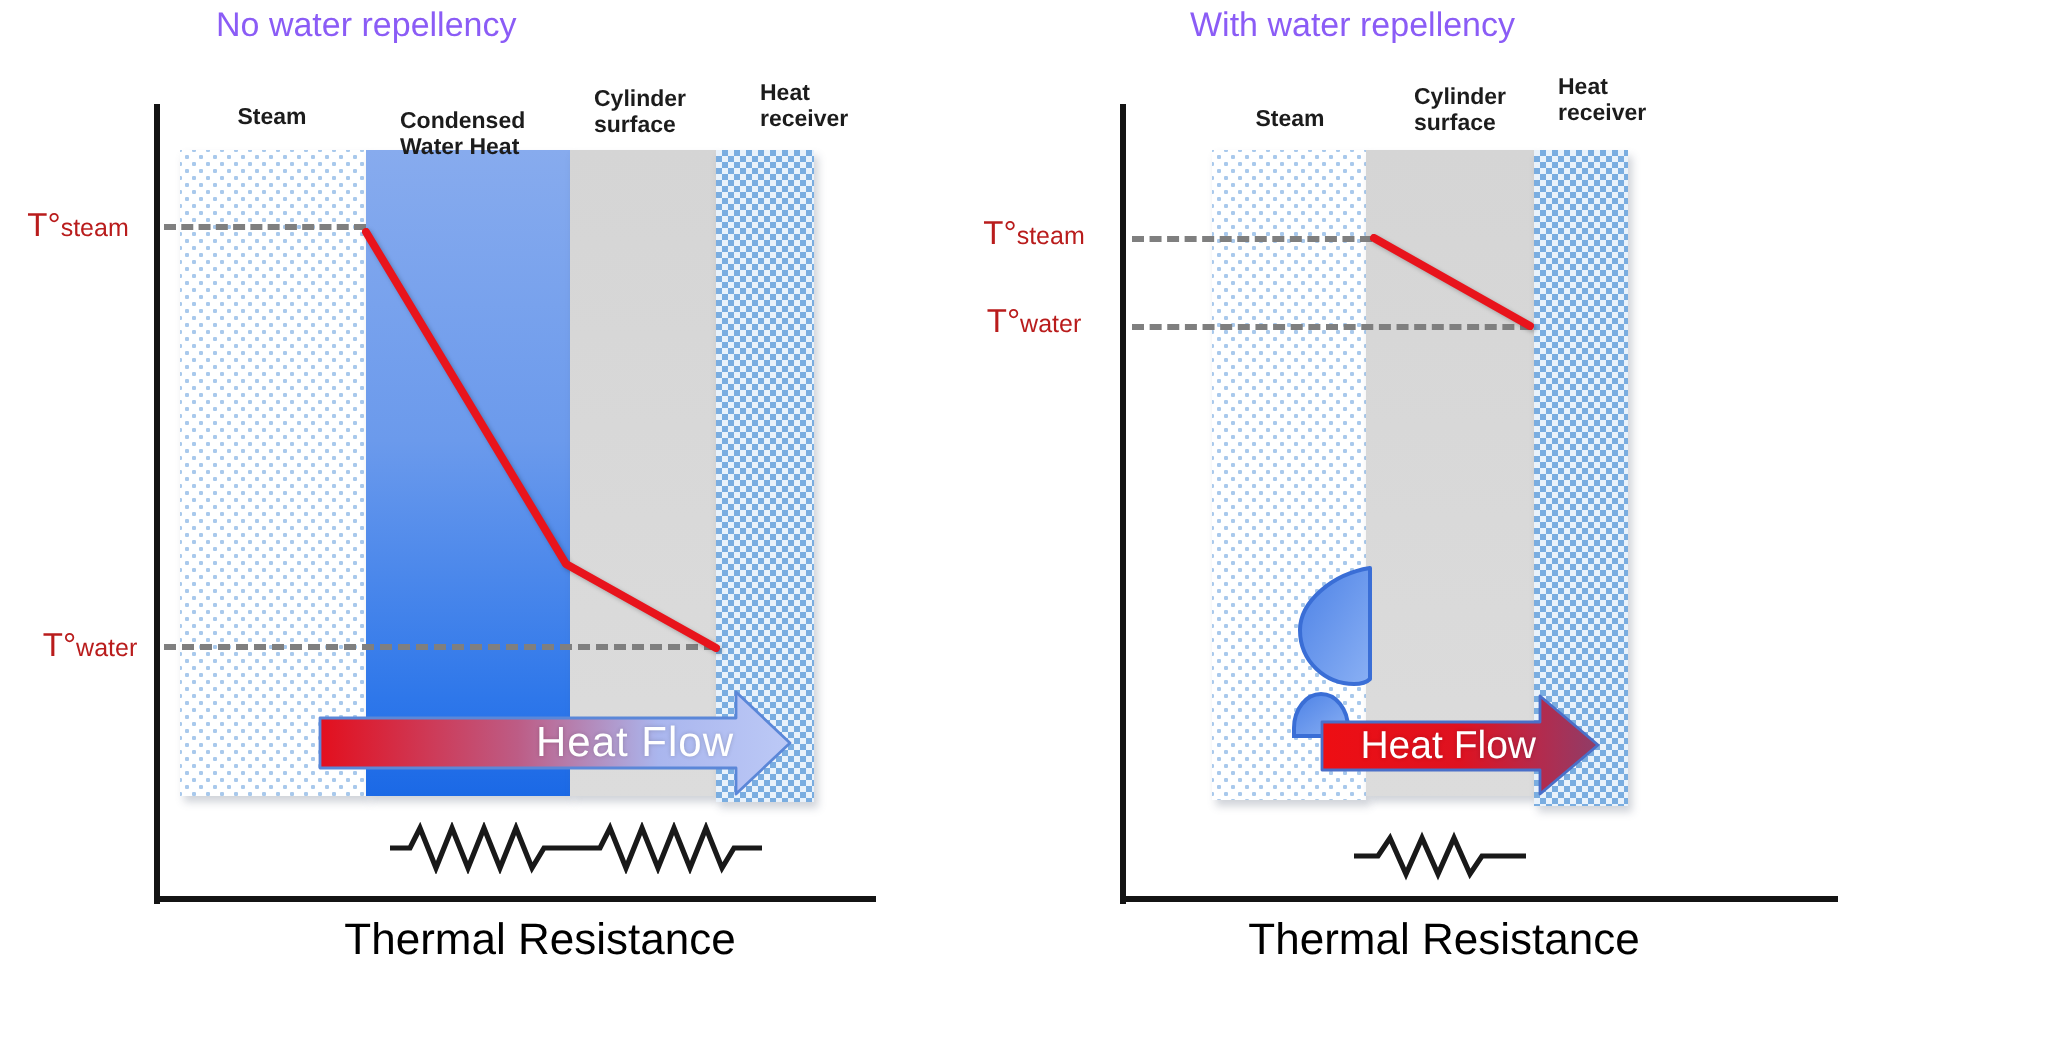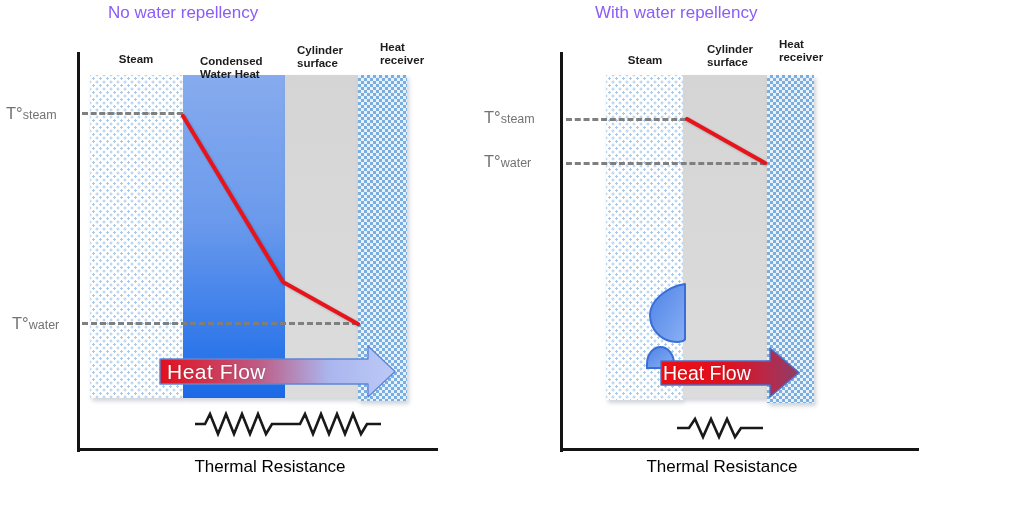--- a/index.html
+++ b/index.html
@@ -17,25 +17,25 @@
     background-image:radial-gradient(#a9c9ec 1px, rgba(0,0,0,0) 1.2px),
                      radial-gradient(#a9c9ec 1px, rgba(0,0,0,0) 1.2px);
     background-size:7px 7px;background-position:0 0,3.5px 3.5px;
   }
   .film{background:linear-gradient(180deg,#87abee 0%,#6b9aec 45%,#2e77ea 85%,#1b69e6 100%);}
   .gray{background:linear-gradient(180deg,#d5d5d5,#dcdcdc);}
   .pattern-recv{background:repeating-conic-gradient(#7aade0 0% 25%, #e9f2fb 0% 50%) 0 0 / 6px 6px;}
   .col-label{font-size:11.5px;font-weight:700;line-height:12.5px;color:#1c1c1c;white-space:nowrap;}
   .center{text-align:center;}
   .dash{height:0;border-top:3px dashed #7f7f7f;}
-  .temp{white-space:nowrap;text-align:left;color:#737373;}
+  .temp{white-space:nowrap;text-align:center;color:#b91c1c;}
   .t-pre{font-size:16.5px;}
   .t-sub{font-size:12.5px;}
-  .hf-label{color:#ffffff;text-align:left;white-space:nowrap;text-shadow:0 0 2px rgba(0,0,0,0.18);}
-  .axis-label{font-size:17px;text-align:center;color:#000;}
+  .hf-label{color:#ffffff;text-align:right;white-space:nowrap;text-shadow:0 0 2px rgba(0,0,0,0.18);}
+  .axis-label{font-size:22px;text-align:center;color:#000;}
   .redline{filter:drop-shadow(1px 1.5px 1px rgba(0,0,0,0.25));}
   svg{display:block;}
 </style>
 </head>
 <body>
 
 <div id="stage">
 
   <div class="panel">
 

